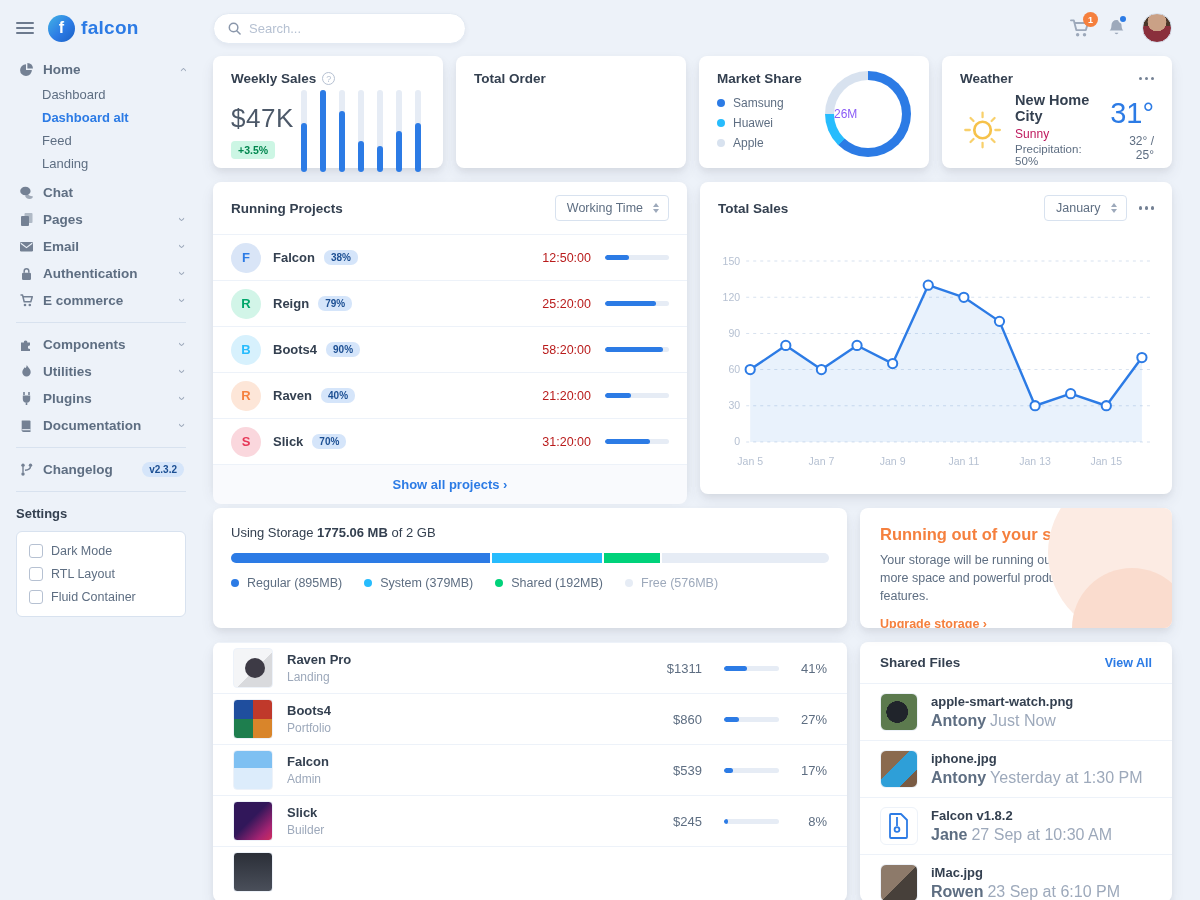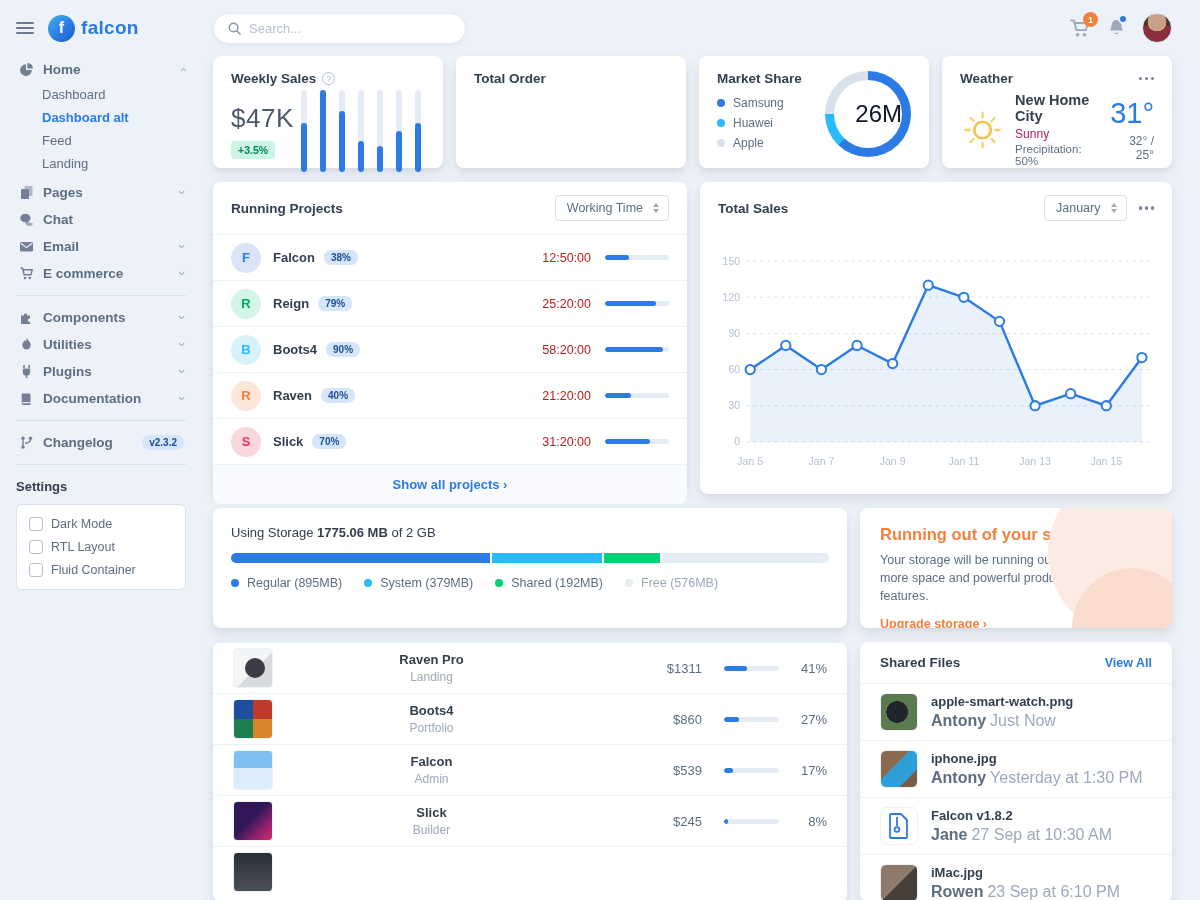--- a/index.html
+++ b/index.html
@@ -62,21 +62,21 @@
   .help-ic { width:13px; height:13px; border-radius:50%; border:1px solid #b6c1d2; color:#b6c1d2; font-size:9px; display:inline-flex; align-items:center; justify-content:center; }
   .stat-body { display:flex; flex:1; align-items:center; justify-content:space-between; margin-top:4px; }
   .stat-value { font-size:26px; color:#4d5969; font-weight:normal; letter-spacing:.5px; }
   .badge { display:inline-block; font-size:10.5px; font-weight:bold; border-radius:4px; padding:3px 7px; margin-top:7px; }
   .badge-green { background:#ccf6e4; color:#00864e; }
   .badge-blue { background:#d5e5fa; color:#1c4f93; }
   .bars { display:flex; align-items:flex-end; gap:13px; height:82px; margin-right:4px; }
   .bar-track { position:relative; width:6px; height:100%; background:#e6ecf5; border-radius:3px; }
   .bar-fill { position:absolute; bottom:0; left:0; width:100%; background:#2c7be5; border-radius:3px; }
   .donut-wrap { position:relative; width:86px; height:86px; border-radius:50%; }
-  .donut-hole { position:absolute; inset:9px; background:#fff; border-radius:50%; display:flex; align-items:center; justify-content:flex-end; font-size:24px; color:#0f172a; }
+  .donut-hole { position:absolute; inset:9px; background:#fff; border-radius:50%; display:flex; align-items:center; justify-content:flex-start; font-size:12px; color:#8b5cf6; }
   .legend { display:flex; flex-direction:column; gap:6px; margin-top:10px; }
   .legend-item { display:flex; align-items:center; gap:8px; font-size:12px; color:#5e6e82; }
   .dot { width:8px; height:8px; border-radius:50%; flex:none; }
   .weather-body { display:flex; align-items:center; gap:10px; margin-top:6px; }
   .w-city { font-size:14.5px; font-weight:bold; color:#344050; }
   .w-cond { font-size:12px; color:#be185d; margin-top:3px; }
   .w-prec { font-size:11.5px; color:#5e6e82; margin-top:2px; }
   .w-temp { font-size:29px; color:#2c7be5; }
   .w-range { font-size:12px; color:#5e6e82; margin-top:4px; text-align:right; }
   .w-right { margin-left:auto; text-align:right; }
@@ -123,21 +123,21 @@
   .up-link { display:inline-block; margin-top:12px; font-size:12.5px; font-weight:bold; color:#f5803e; text-decoration:none; cursor:pointer; position:relative; z-index:1; }
 
   
   .bs-card { height:260px; overflow:hidden; }
   .bs-header { display:flex; align-items:center; padding:12px 20px; }
   .bs-header .c1 { flex:1; }
   .bs-header .c2 { width:140px; text-align:right; }
   .bs-header .c3 { width:125px; text-align:right; }
   .bs-row { display:flex; align-items:center; padding:0 20px; height:51px; border-top:1px solid #edf2f9; }
   .bs-thumb { width:40px; height:40px; border-radius:4px; flex:none; border:1px solid #edf2f9; }
-  .bs-info { flex:1; margin-left:14px;text-align:center; }
+  .bs-info { flex:1; margin-left:14px; }
   .bs-name { font-size:13px; font-weight:bold; color:#344050; }
   .bs-cat { font-size:12px; color:#9da9bb; margin-top:3px; }
   .bs-price { width:126px; text-align:right; font-size:13px; color:#5e6e82; }
   .bs-bar { width:55px; height:5px; border-radius:3px; background:#e6ecf5; margin-left:22px; overflow:hidden; }
   .bs-bar i { display:block; height:100%; background:#2c7be5; border-radius:3px; }
   .bs-pct { width:48px; text-align:right; font-size:13px; color:#5e6e82; }
   .pthumb0 { background:linear-gradient(135deg,#f4f5f7 0 55%,#d9dadd 55%), #f4f5f7; position:relative; }
   .pthumb0::after { content:""; position:absolute; right:7px; top:9px; width:20px; height:20px; border-radius:50%; background:#3d3a45; }
   .pthumb1 { background:conic-gradient(from 0deg,#c0392b 0 25%,#d9852a 25% 50%,#1e7e4e 50% 75%,#1f4e9e 75% 100%); }
   .pthumb2 { background:linear-gradient(180deg,#7ec0f2 0 45%,#dcecfb 45% 100%); }
@@ -187,44 +187,54 @@
       </div>
       <div class="nav-children">
         <div class="nav-child">Dashboard</div>
         <div class="nav-child active">Dashboard alt</div>
         <div class="nav-child">Feed</div>
         <div class="nav-child">Landing</div>
       </div>
       <div class="nav-item">
         <span class="nav-ic">
           <svg width="13" height="13" viewBox="0 0 13 13">
+            <ellipse cx="5.4" cy="5" rx="5.2" ry="4.3"></ellipse>
+            <path d="M7.5 7.5c1 1.8 3 2.9 5.3 2.7.2 1.7-1.2 2.8-3.1 2.8-2.6 0-4.3-1.5-4.6-3.3z" opacity=".65"></path>
+          </svg>
+        </span>
+        <span class="nav-label">Chat</span>
+      </div>
+      <div class="nav-item">
+        <span class="nav-ic">
+          <svg width="13" height="13" viewBox="0 0 13 13">
             <rect x="1" y="3" width="8" height="10" rx="1"></rect>
             <rect x="4.5" y="0" width="8" height="10" rx="1" opacity=".5"></rect>
           </svg>
         </span>
         <span class="nav-label">Pages</span>
         <span class="chev down">›</span>
       </div>
       <div class="nav-item">
         <span class="nav-ic">
           <svg width="13" height="13" viewBox="0 0 13 13">
-            <ellipse cx="5.4" cy="5" rx="5.2" ry="4.3"></ellipse>
-            <path d="M7.5 7.5c1 1.8 3 2.9 5.3 2.7.2 1.7-1.2 2.8-3.1 2.8-2.6 0-4.3-1.5-4.6-3.3z" opacity=".65"></path>
-          </svg>
-        </span>
-        <span class="nav-label">Chat</span>
-      </div>
-      <div class="nav-item">
-        <span class="nav-ic">
-          <svg width="13" height="13" viewBox="0 0 13 13">
             <rect x="0" y="2" width="13" height="9.5" rx="1.2"></rect>
             <path d="M.8 3.2 6.5 7.6 12.2 3.2" fill="none" stroke="#edf2f9" stroke-width="1.2"></path>
           </svg>
         </span>
         <span class="nav-label">Email</span>
+        <span class="chev down">›</span>
+      </div>
+      <div class="nav-item">
+        <span class="nav-ic">
+          <svg width="13" height="13" viewBox="0 0 13 13">
+            <rect x="2" y="5.7" width="9" height="7.3" rx="1.2"></rect>
+            <path d="M4.2 5.7V4a2.3 2.3 0 0 1 4.6 0v1.7" fill="none" stroke="#748194" stroke-width="1.5"></path>
+          </svg>
+        </span>
+        <span class="nav-label">Authentication</span>
         <span class="chev down">›</span>
       </div>
       <div class="nav-item">
         <span class="nav-ic">
           <svg width="13" height="13" viewBox="0 0 13 13">
             <path d="M.5 1h2l1.7 6.8h6.6l1.5-5H3.2" fill="none" stroke="#748194" stroke-width="1.5" stroke-linejoin="round"></path>
             <circle cx="5" cy="11" r="1.3"></circle>
             <circle cx="9.8" cy="11" r="1.3"></circle>
           </svg>
         </span>

